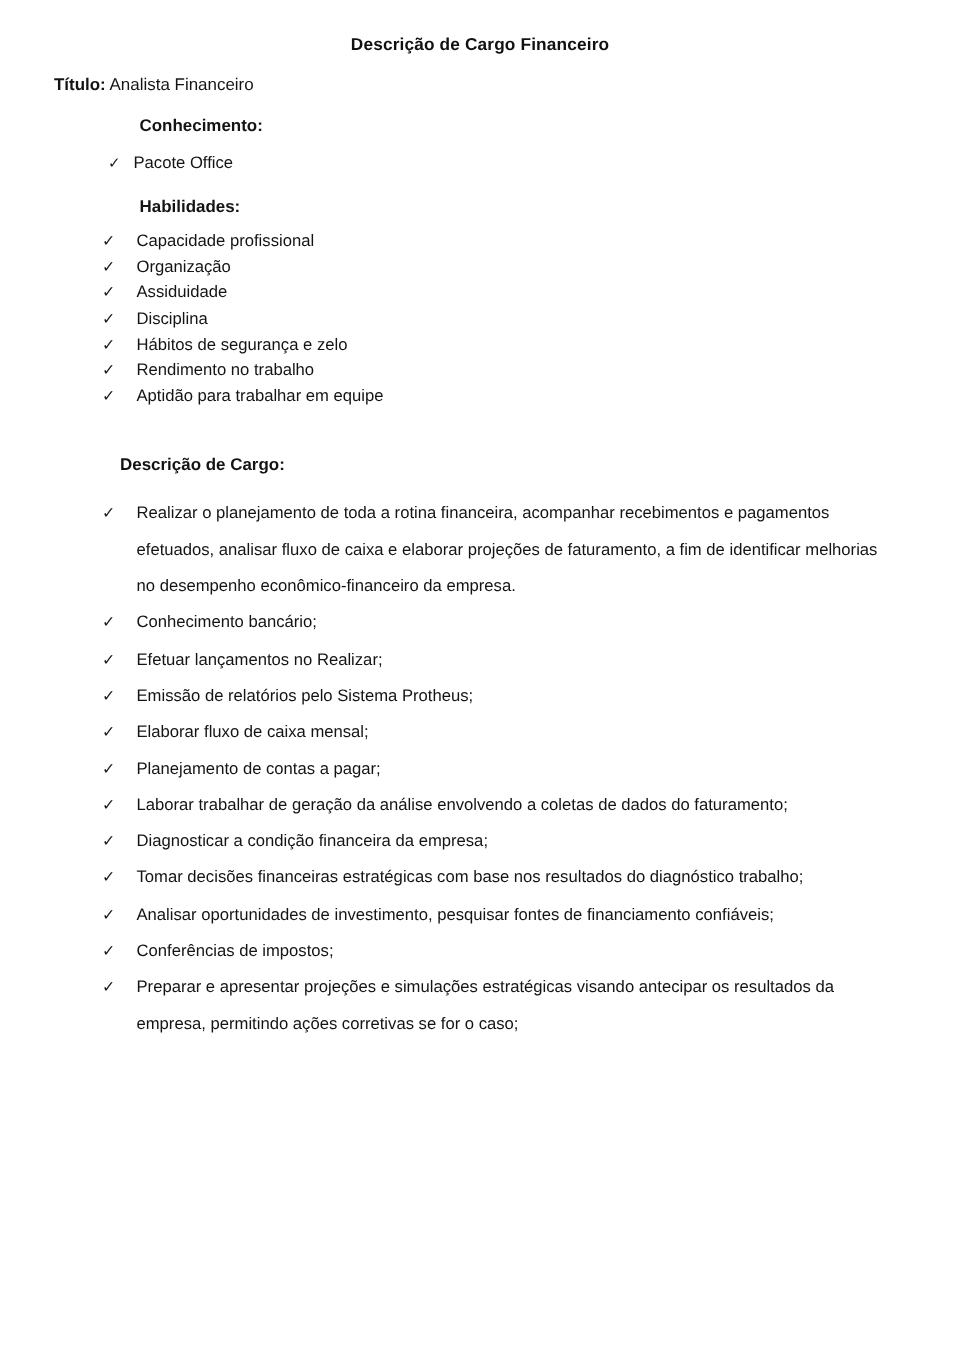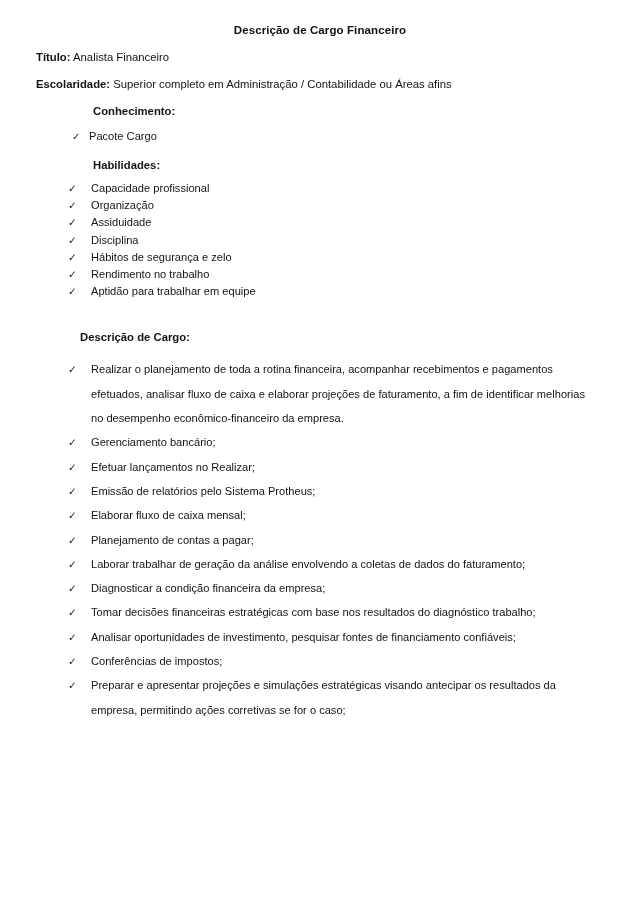--- a/index.html
+++ b/index.html
@@ -117,30 +117,27 @@
 <body>
 
 <div class="page">
 
   <div class="doc-title">Descrição de Cargo Financeiro</div>
 
   <div class="field-line">
     <span class="field-label">Título:</span><span class="field-value"> Analista Financeiro</span>
   </div>
 
-  <div class="field-line">
-    <span class="field-label">Escolaridade:</span><span class="field-value"> Superior completo em Administração / Contabilidade ou Áreas afins</span>
-  </div>
 
   <div class="section-heading">Conhecimento:</div>
 
   <ul class="knowledge-list">
     <li>
       <span class="check">✓</span>
-      <span>Pacote Cargo</span>
+      <span>Pacote Office</span>
     </li>
   </ul>
 
   <div class="section-heading skills-heading">Habilidades:</div>
 
   <ul class="skills-list">
     <li>
       <span class="check">✓</span>
       <span>Capacidade profissional</span>
     </li>
@@ -172,21 +169,21 @@
 
   <div class="section-heading desc-heading">Descrição de Cargo:</div>
 
   <ul class="desc-list">
     <li>
       <span class="check">✓</span>
       <span>Realizar o planejamento de toda a rotina financeira, acompanhar recebimentos e pagamentos efetuados, analisar fluxo de caixa e elaborar projeções de faturamento, a fim de identificar melhorias no desempenho econômico-financeiro da empresa.</span>
     </li>
     <li>
       <span class="check">✓</span>
-      <span>Gerenciamento bancário;</span>
+      <span>Conhecimento bancário;</span>
     </li>
     <li>
       <span class="check">✓</span>
       <span>Efetuar lançamentos no Realizar;</span>
     </li>
     <li>
       <span class="check">✓</span>
       <span>Emissão de relatórios pelo Sistema Protheus;</span>
     </li>
     <li>

